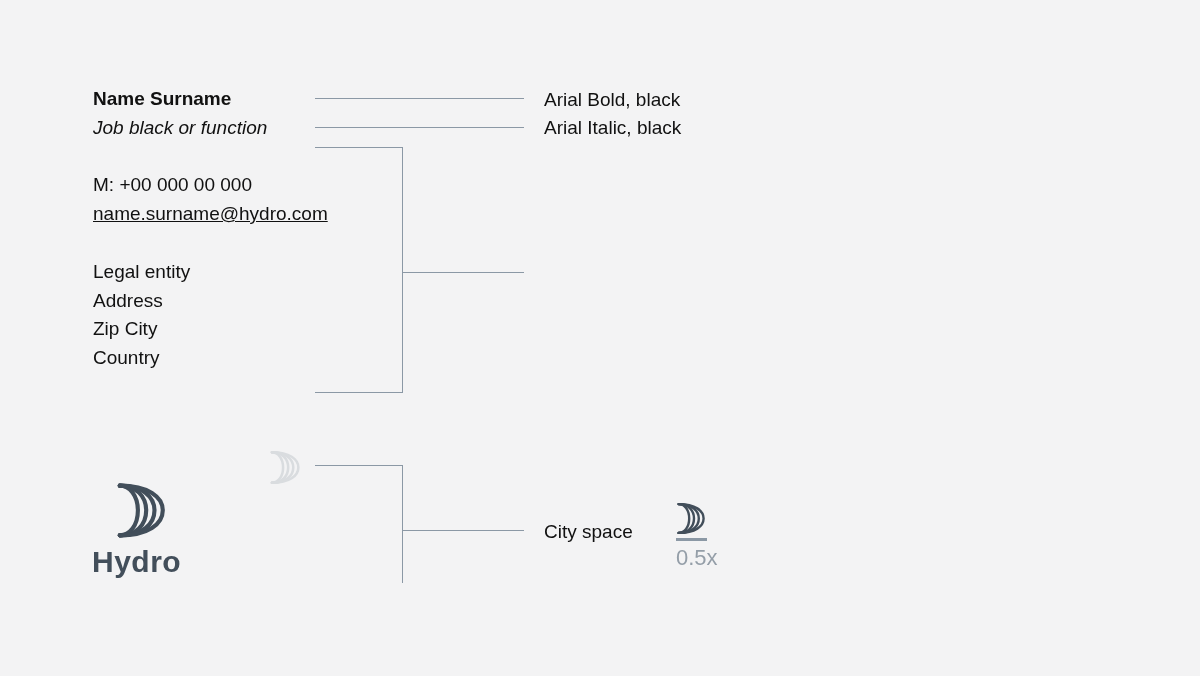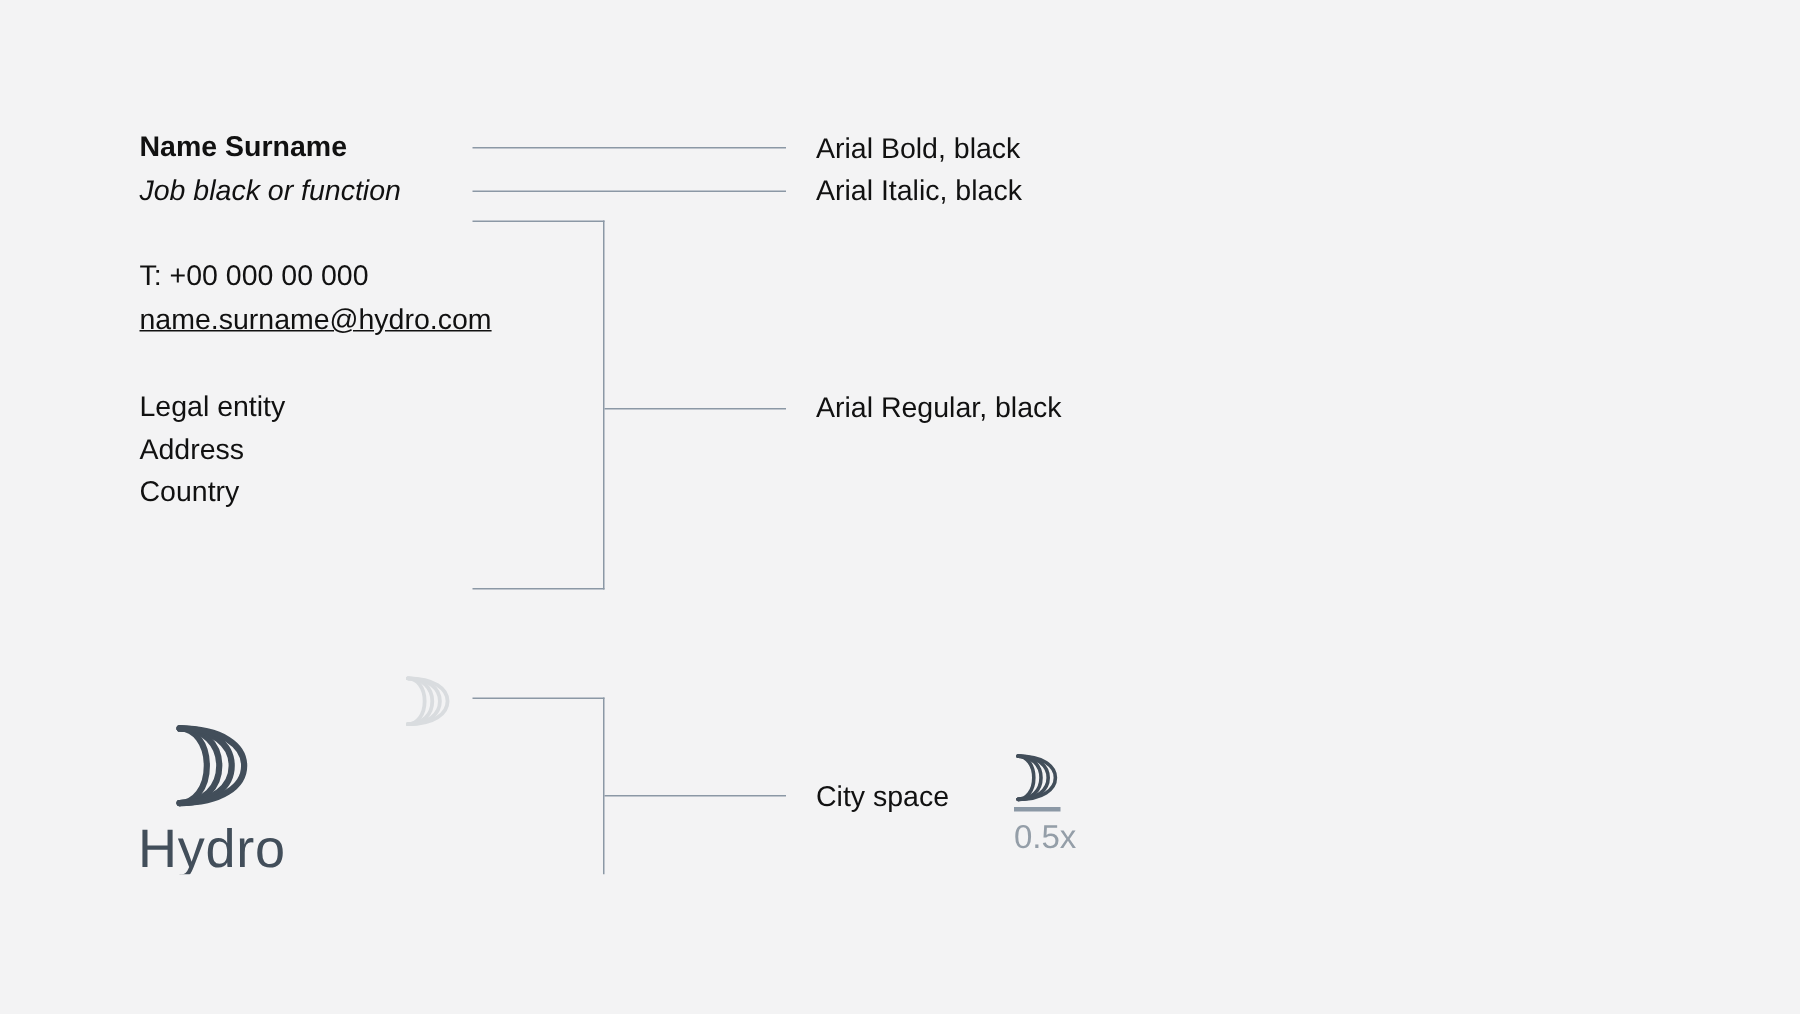--- a/index.html
+++ b/index.html
@@ -46,22 +46,22 @@
     left: 115px;
     top: 482px;
     width: 52px;
     height: 57px;
     color: var(--logo);
   }
   .logo-wordmark {
     position: absolute;
     left: 92px;
     top: 545px;
-    font-size: 36px;
-    font-weight: normal;
+    font-size: 30px;
+    font-weight: bold;
     letter-spacing: 0.5px;
     color: var(--logo);
   }
 
   
   .ghost-icon {
     position: absolute;
     width: 32px;
     height: 35px;
     color: var(--ghost);
@@ -146,25 +146,26 @@
     </symbol>
   </defs>
 </svg>
 
 <div class="slide">
 
   <div class="sig-block">
     <div class="sig-line bold">Name Surname</div>
     <div class="sig-line italic">Job black or function</div>
     <div class="sig-spacer"></div>
-    <div class="sig-line">T: +00 000 00 000</div>
+    <div class="sig-line">M: +00 000 00 000</div>
     <div class="sig-line u"><span>name.surname@hydro.com</span></div>
     <div class="sig-spacer"></div>
     <div class="sig-line">Legal entity</div>
     <div class="sig-line">Address</div>
+    <div class="sig-line">Zip City</div>
     <div class="sig-line">Country</div>
   </div>
 
   <div class="logo-mark">
     <svg class="mark" viewBox="0 0 100 110">
         <use href="#hydro-mark"></use>
       </svg>
   </div>
   <div class="logo-wordmark">Hydro</div>
 
@@ -181,21 +182,20 @@
 
   <div class="hline line-bold"></div>
   <div class="hline line-italic"></div>
   <div class="bracket bracket-regular"></div>
   <div class="hline connector-regular"></div>
   <div class="bracket bracket-clear"></div>
   <div class="hline connector-clear"></div>
 
   <div class="anno anno-bold">Arial Bold, black</div>
   <div class="anno anno-italic">Arial Italic, black</div>
-  <div class="anno anno-regular">Arial Regular, black</div>
   <div class="anno anno-clear">City space</div>
 
   <div class="scale-icon">
     <svg class="mark" viewBox="0 0 100 110">
         <use href="#hydro-mark"></use>
       </svg>
   </div>
   <div class="scale-bar"></div>
   <div class="scale-label">0.5x</div>
 

